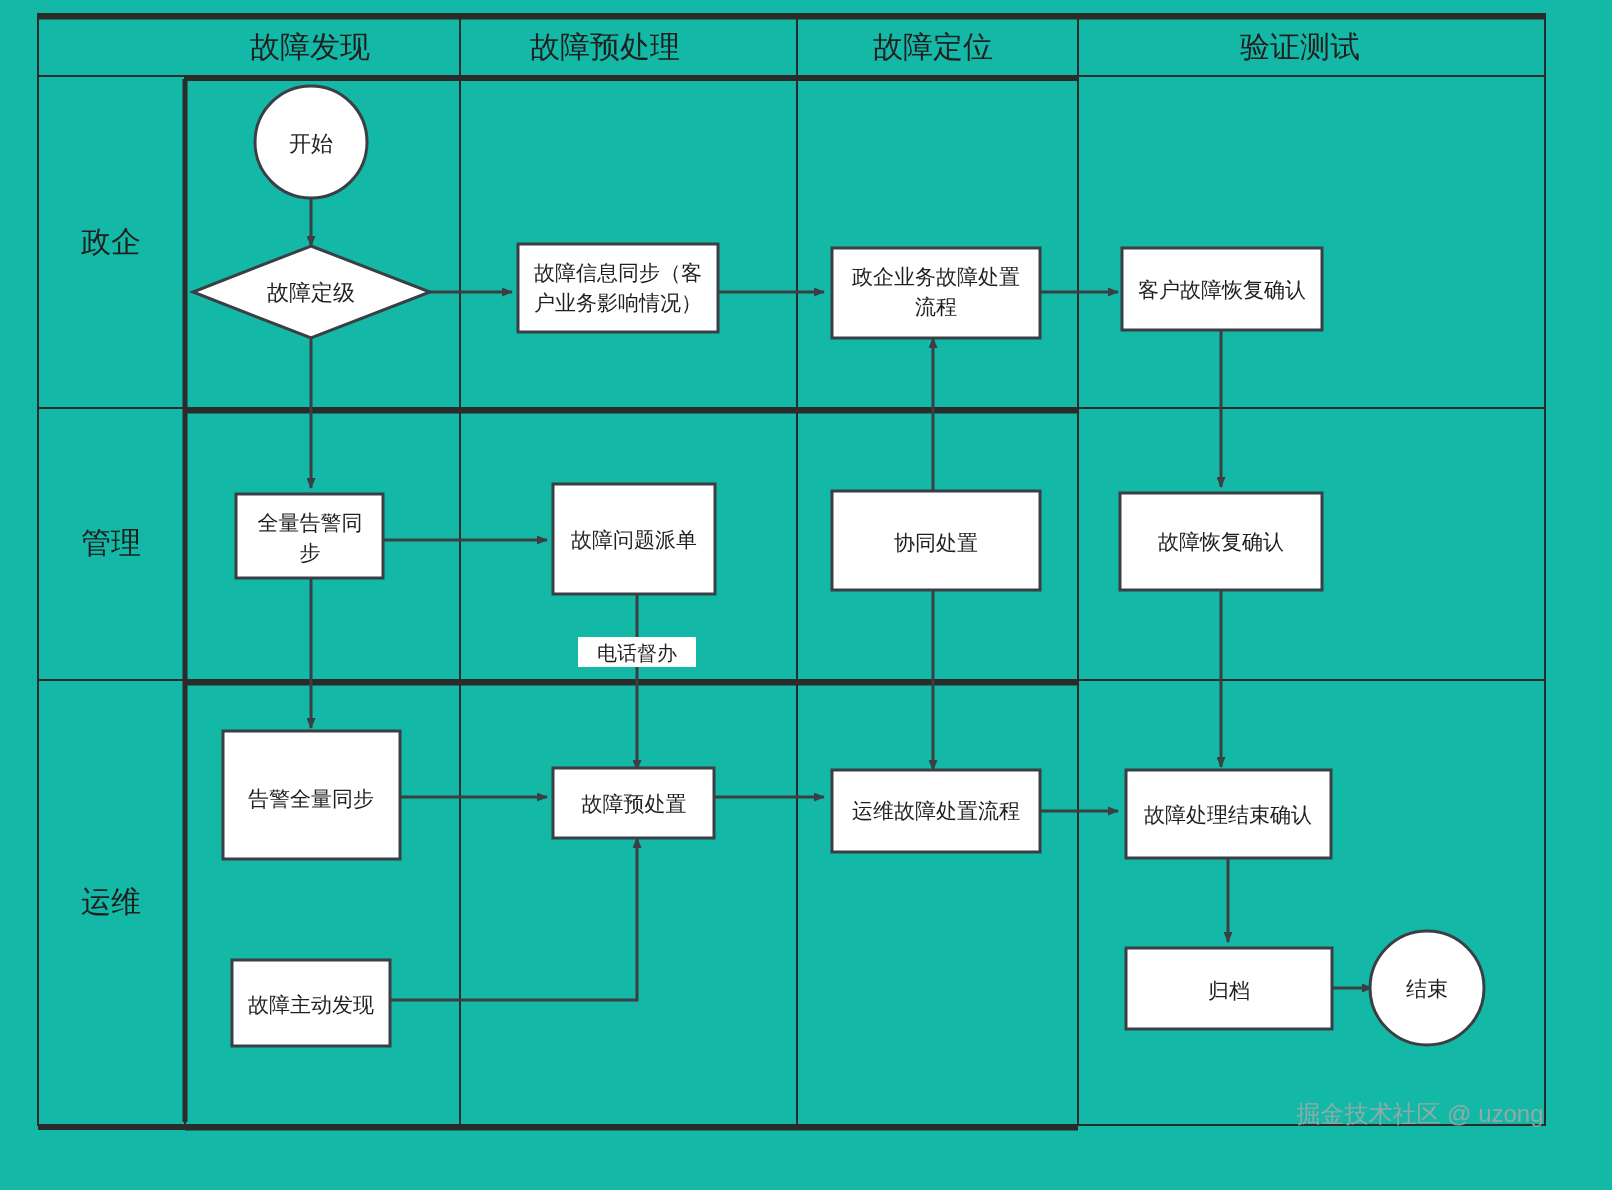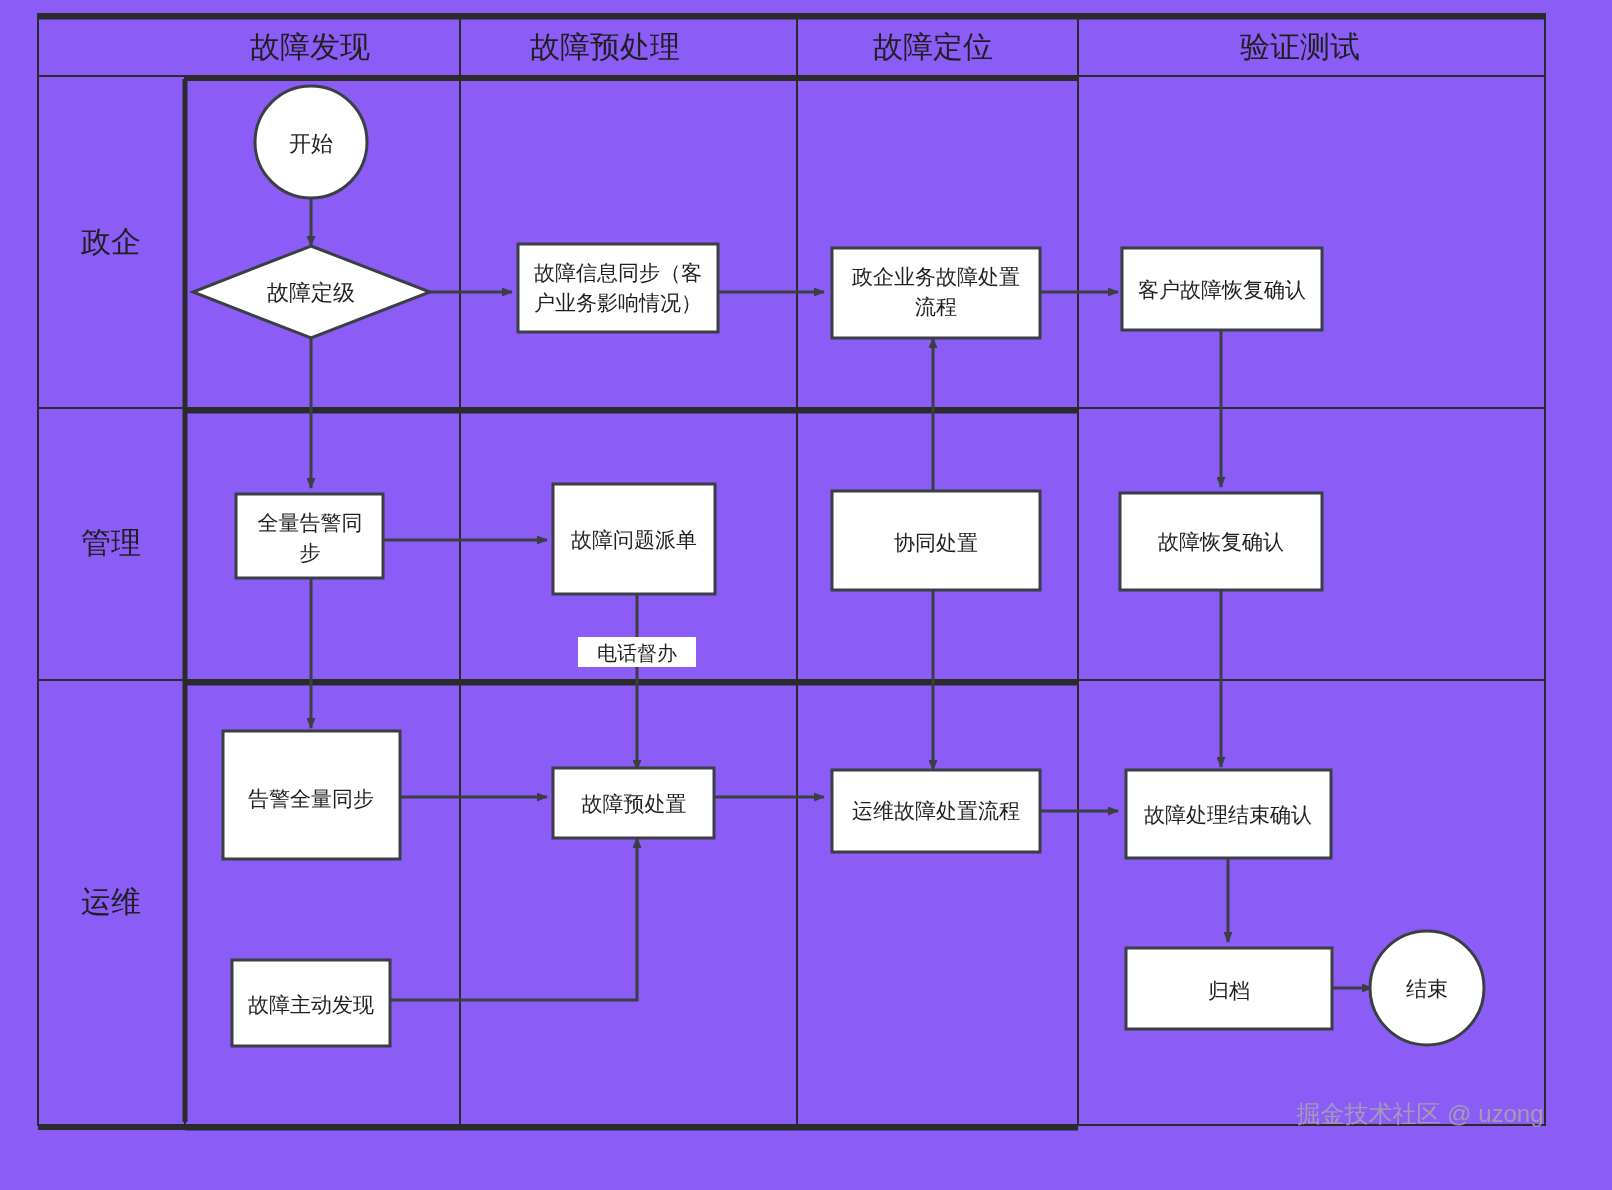--- a/index.html
+++ b/index.html
@@ -7,21 +7,21 @@
     padding: 0;
     background: #ffffff;
   }
   body {
     font-family: "Liberation Sans", "DejaVu Sans", sans-serif;
   }
   #canvas {
     position: relative;
     width: 1612px;
     height: 1190px;
-    background: #8b5cf6;
+    background: #14b8a6;
     overflow: hidden;
   }
   svg#diagram {
     position: absolute;
     top: 0;
     left: 0;
     width: 1612px;
     height: 1190px;
   }
   .grid-line {

